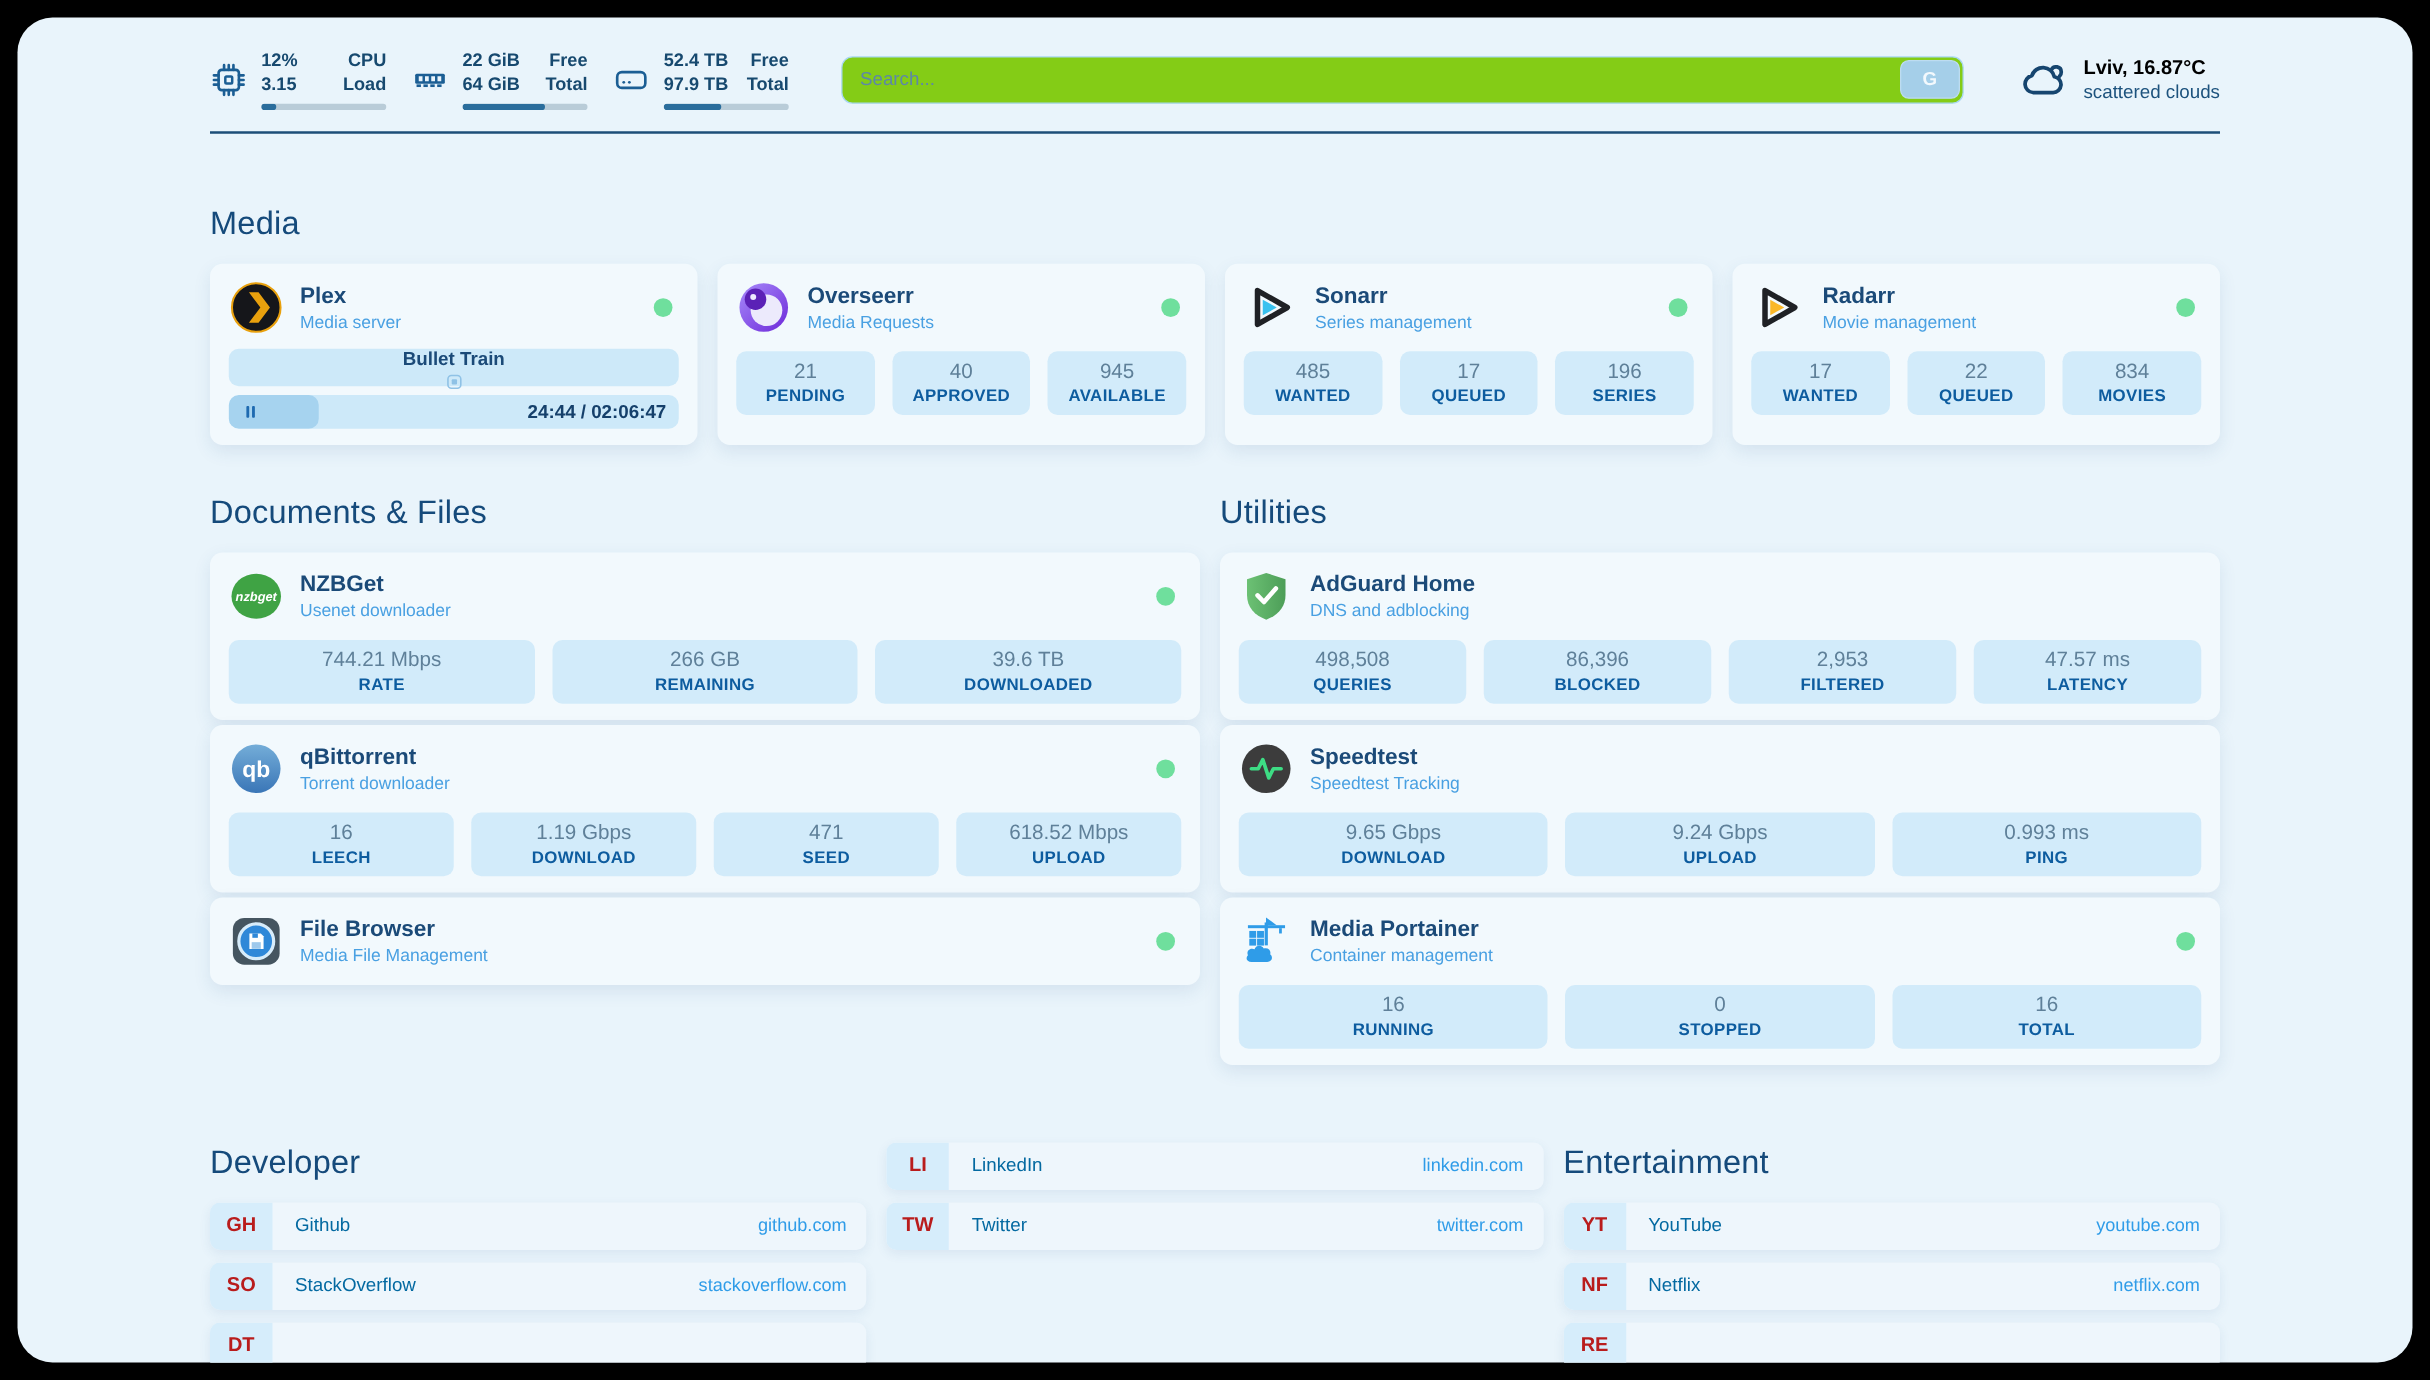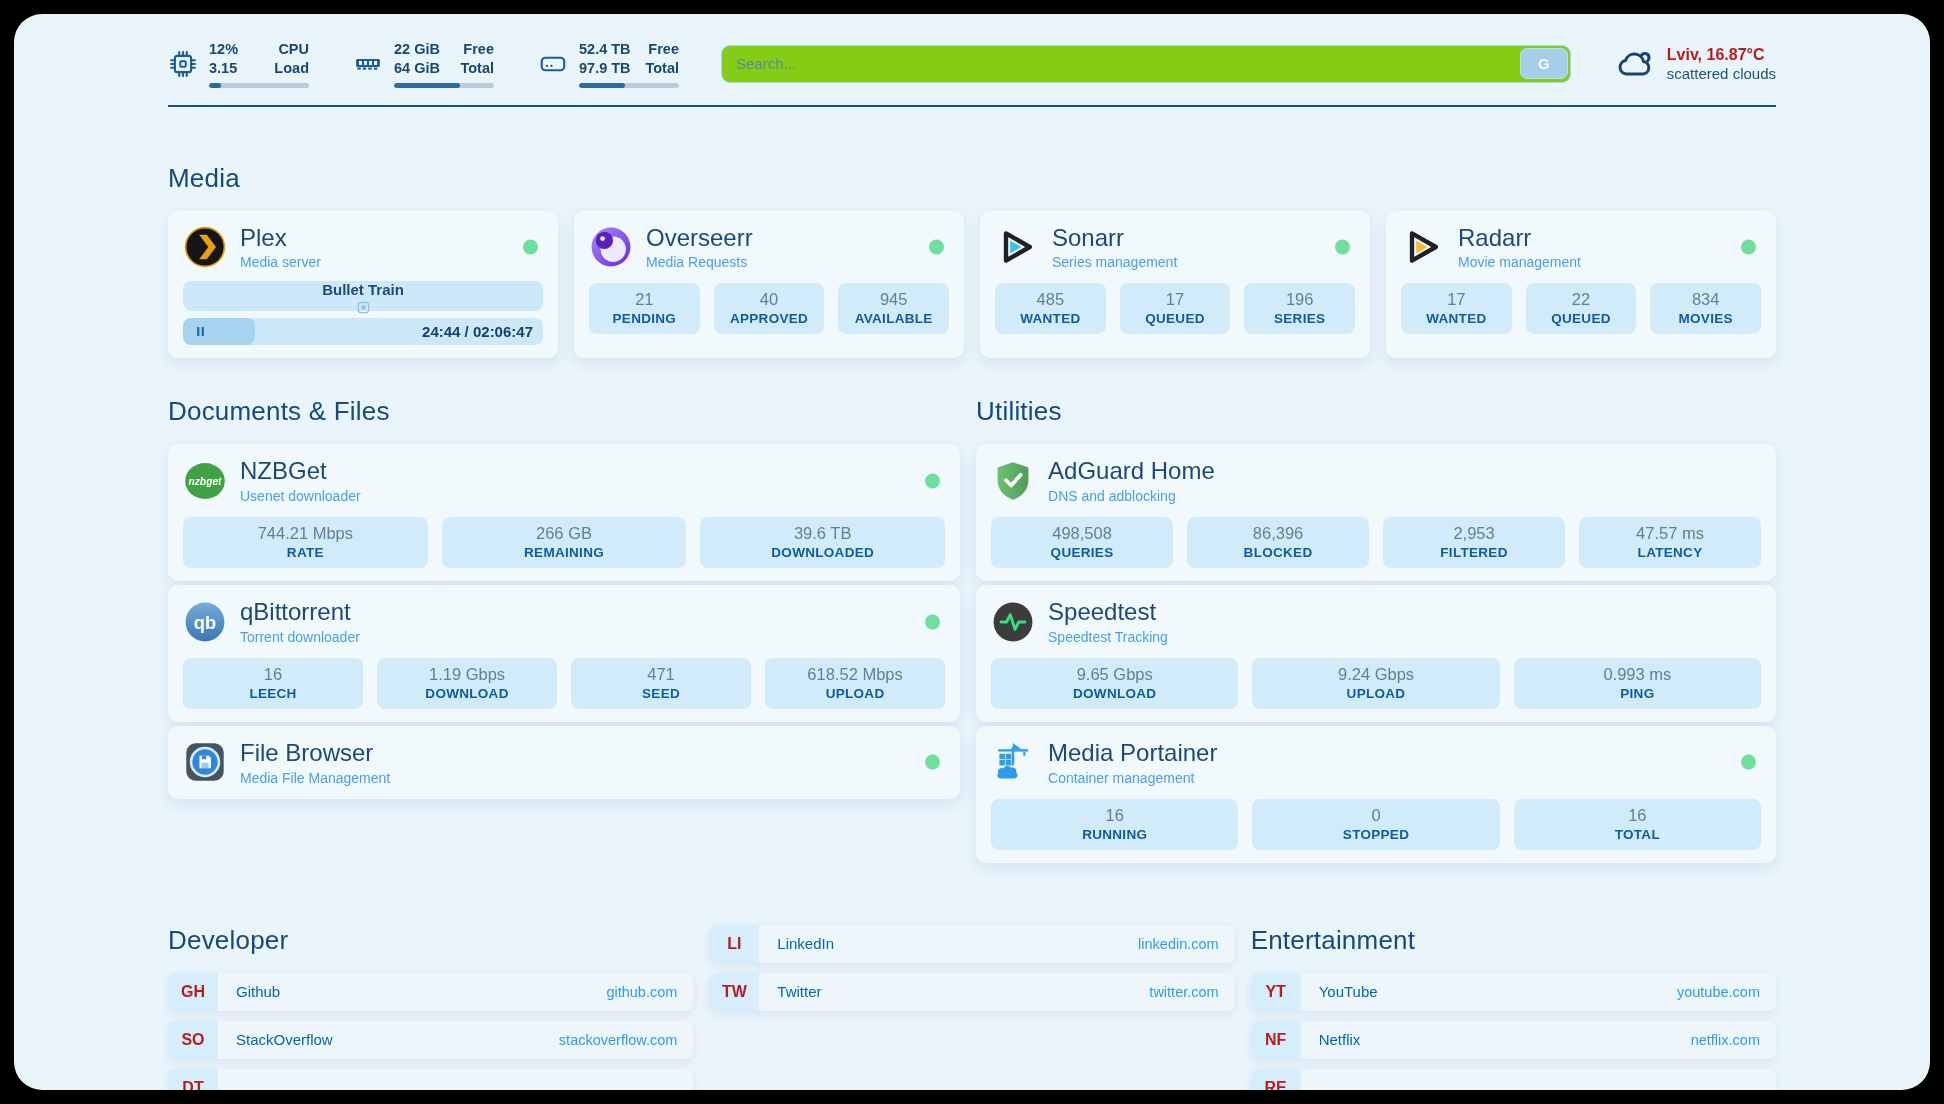--- a/index.html
+++ b/index.html
@@ -6,56 +6,56 @@
   body{
     width:1944px;height:1104px;background:#000;position:relative;
     font-family:"Liberation Sans", sans-serif; overflow:hidden;
   }
   .screen{
     position:absolute; inset:14px; background:#e9f4fb; border-radius:28px;
     padding:26px 154px 0 154px; box-sizing:border-box; overflow:hidden;
   }
   
   .topbar{display:flex; align-items:center;}
-  .sys-stats{display:flex; gap:44px;}
+  .sys-stats{display:flex; gap:20px;}
   .sys-stat{display:flex; gap:11px; align-items:center;}
   .sys-stat .icon{width:30px;height:30px;flex:0 0 auto;}
   .sys-stat .icon svg{width:100%;height:100%;}
   .stat-body{width:100px;}
   .stat-row{display:flex; justify-content:space-between; font-size:14.5px; font-weight:600; color:#17496f; line-height:1.3;}
   .stat-bar{margin-top:5px; height:5px; border-radius:3px; background:#b9ccd8; overflow:hidden;}
   .stat-fill{height:100%; background:#2a6d9c; border-radius:3px;}
   .searchwrap{flex:1; margin:0 44px 0 42px; position:relative; height:38px;
     background:#84cc16; border:1.5px solid #a9d8f1; border-radius:9px;
     display:flex; align-items:center; box-sizing:border-box;}
   .search-input{flex:1; border:none; outline:none; background:transparent; padding:0 14px;
     font-size:15px; color:#17496f; font-family:"Liberation Sans", sans-serif;}
   .search-input::placeholder{color:#5d87a8;}
   .search-go{width:48px; height:31px; margin-right:2px; border:1px solid #bddcf1; border-radius:7px;
     background:#a5cfe9; color:#f3f9fd; font-size:15px; font-weight:700; cursor:pointer;
     font-family:"Liberation Sans", sans-serif;}
   .weather{display:flex; align-items:center; gap:12px;}
   .weather .icon{width:40px;height:40px;}
   .weather .icon svg{width:100%;height:100%;}
-  .weather-loc{font-size:16px; font-weight:700; color:#b91c1c;}
+  .weather-loc{font-size:16px; font-weight:700; color:#000000;}
   .weather-cond{font-size:15px; font-weight:500; color:#1c527d; margin-top:1px;}
   .divider{border-top:2px solid #1d4e78; margin-top:17px;}
   
   h2.sec{font-size:26px; font-weight:500; color:#154a7b; margin:0 0 17px 0; letter-spacing:.2px;}
   #media-section{margin-top:56px;}
   .grid4{display:grid; grid-template-columns:repeat(4,1fr); gap:16px;}
   .two-col{display:grid; grid-template-columns:1fr 1.01fr; gap:16px; margin-top:38px;}
   .col-cards{display:flex; flex-direction:column; gap:4px;}
   
   .card{background:#f2f9fd; border-radius:10px; padding:13px 15px;
     box-shadow:0 5px 14px rgba(40,90,140,.10); cursor:pointer; box-sizing:border-box;}
   .card-head{display:flex; align-items:center; gap:13px; position:relative; min-height:44px;}
   .svc-icon{width:44px;height:44px;flex:0 0 auto;}
   .svc-icon svg{width:100%;height:100%;}
-  .svc-title{font-size:24px; color:#1b4a78; font-weight:400; line-height:1.2;}
+  .svc-title{font-size:18px; color:#1b4a78; font-weight:700; line-height:1.2;}
   .svc-sub{font-size:14px; color:#49a0e2; font-weight:500; margin-top:2px;}
   .dot{position:absolute; right:5px; top:50%; transform:translateY(-50%);
     width:15px; height:15px; border-radius:50%; background:#6fdf9d;}
   .tiles{display:flex; gap:14px; margin-top:13px;}
   .tile{flex:1; background:#d2ebfa; border-radius:8px; text-align:center; padding:7px 4px 8px; min-width:0;}
   .tile-value{font-size:16.5px; color:#5f8099; font-weight:500; white-space:nowrap;}
   .tile-label{font-size:13.5px; color:#0d5c9f; font-weight:700; margin-top:2px; letter-spacing:.3px; white-space:nowrap;}
   .np-bar{margin-top:11px; background:#cde9f9; border-radius:8px; height:30px;
     display:flex; align-items:center; justify-content:space-between; padding:0 9px;flex-direction:column;}
   .np-title{font-size:15px; color:#1b4a78; font-weight:700;}

